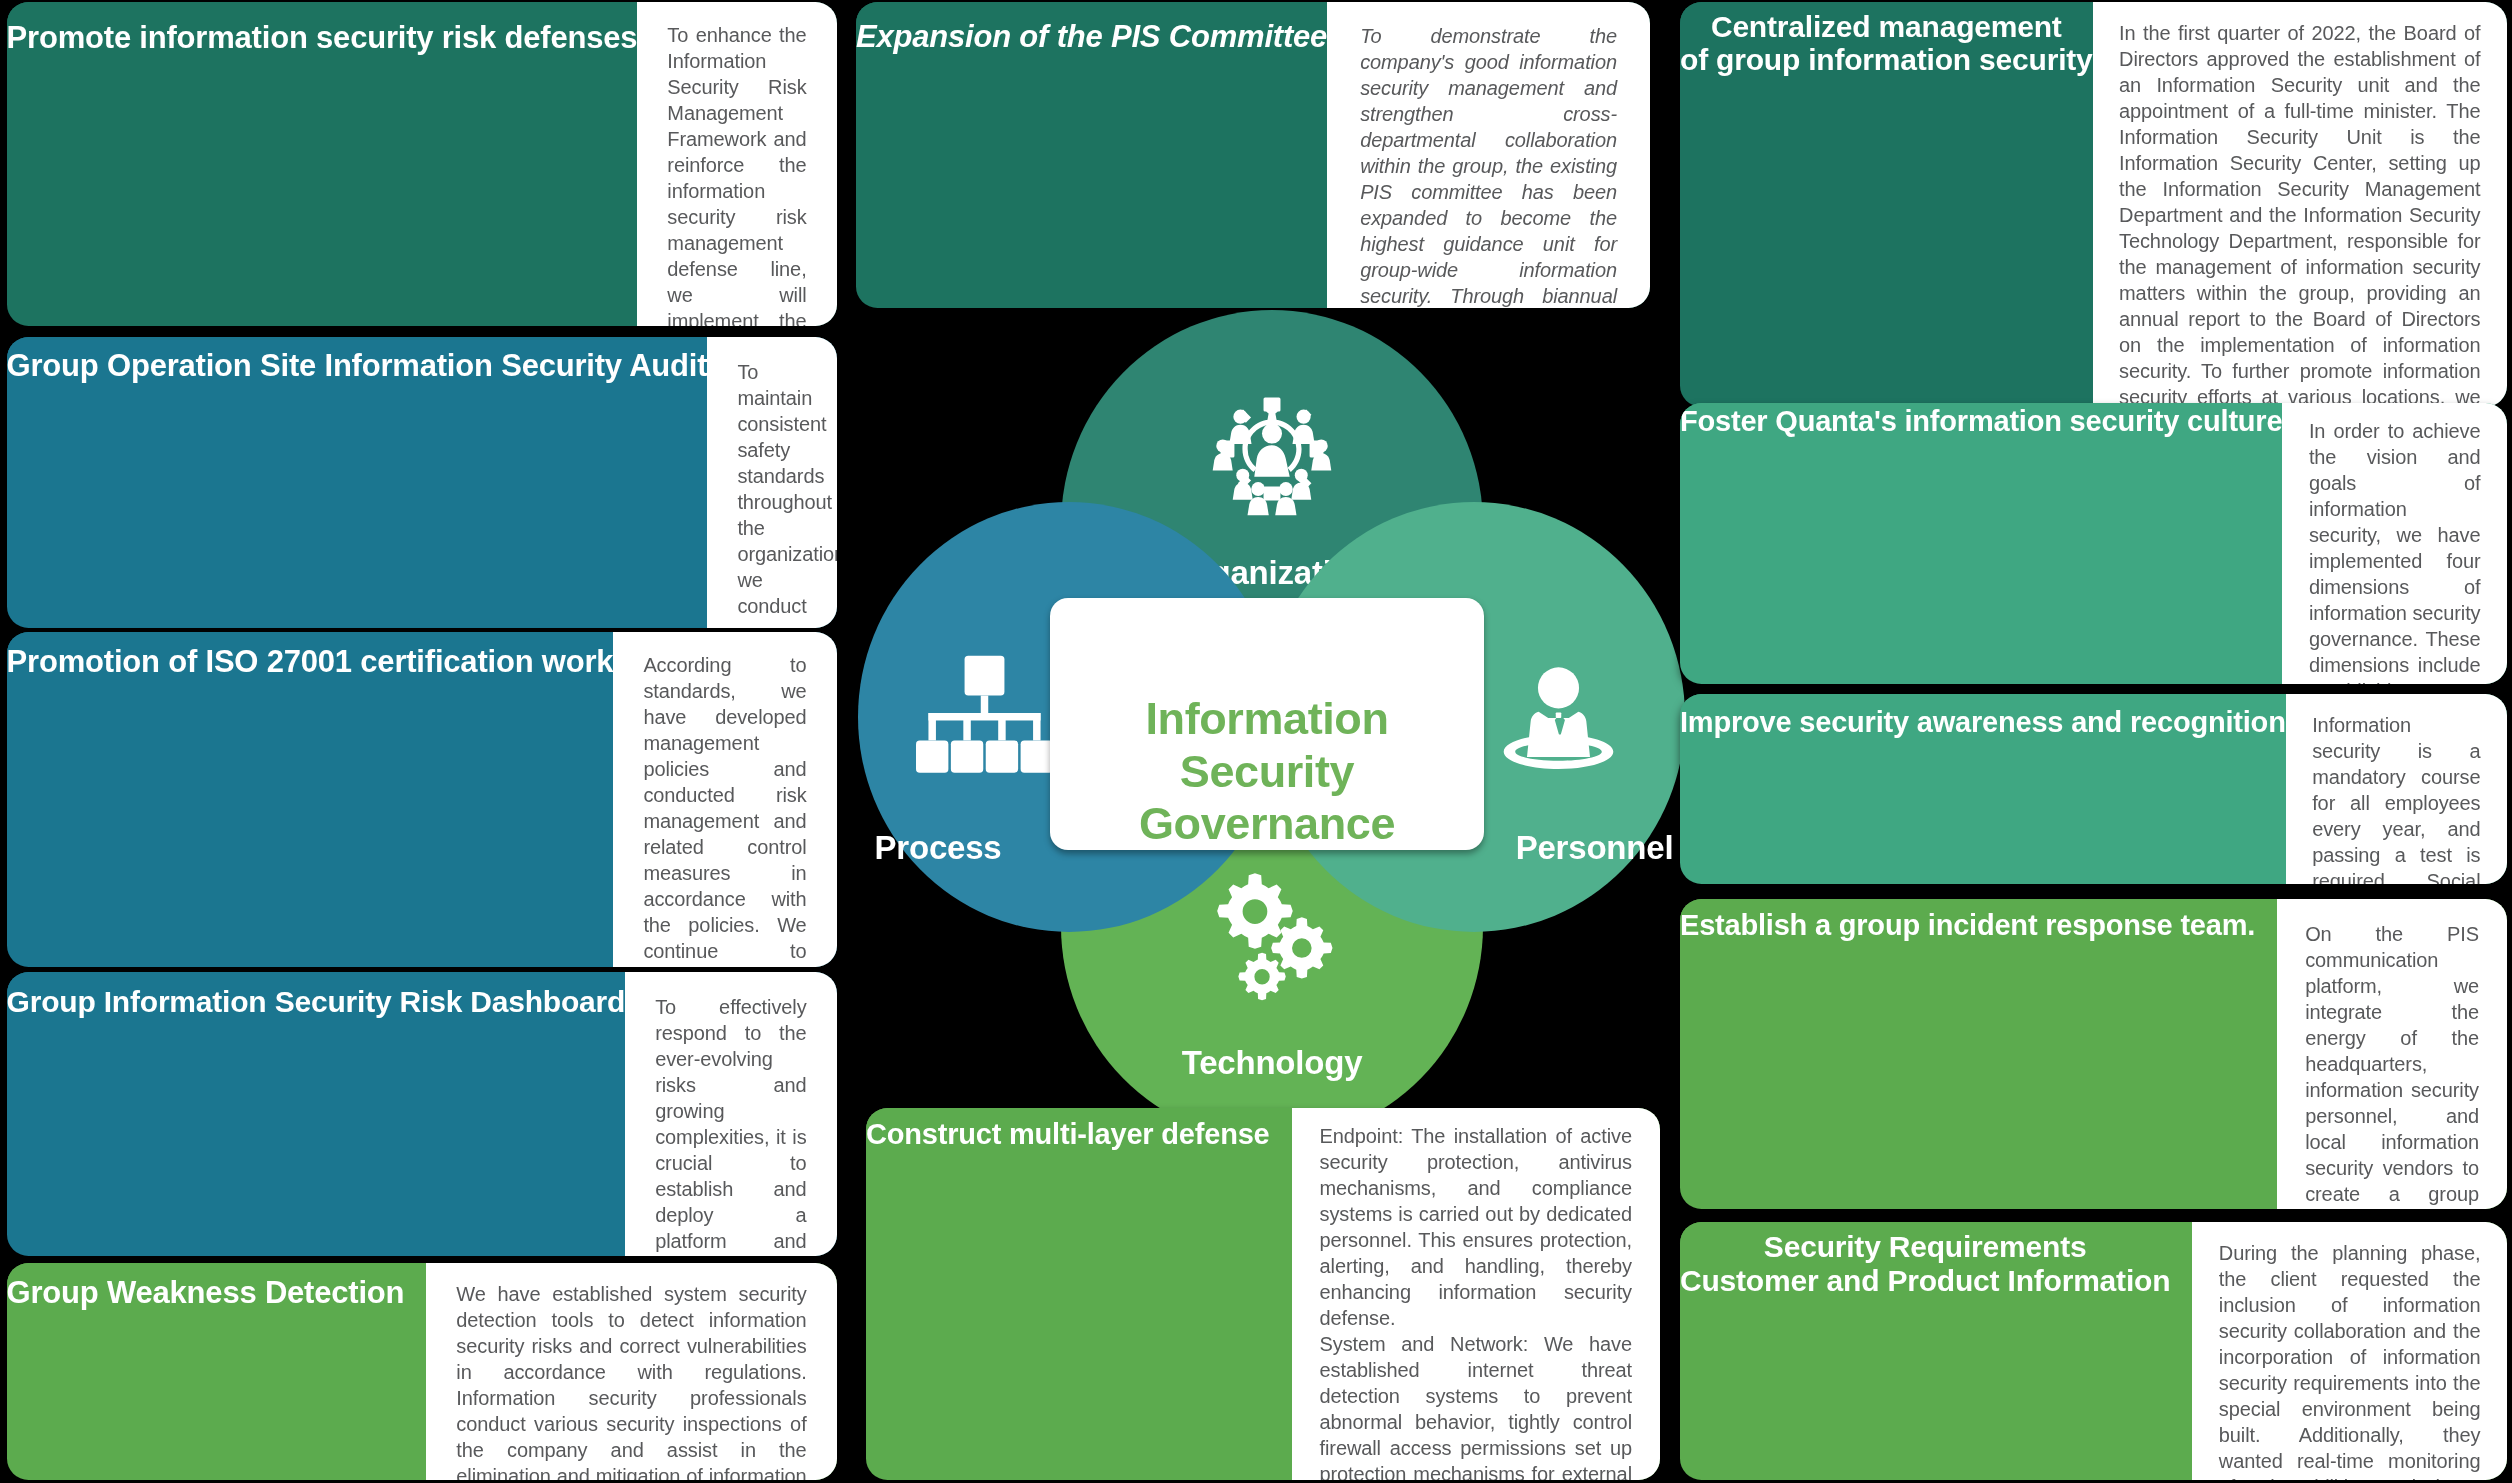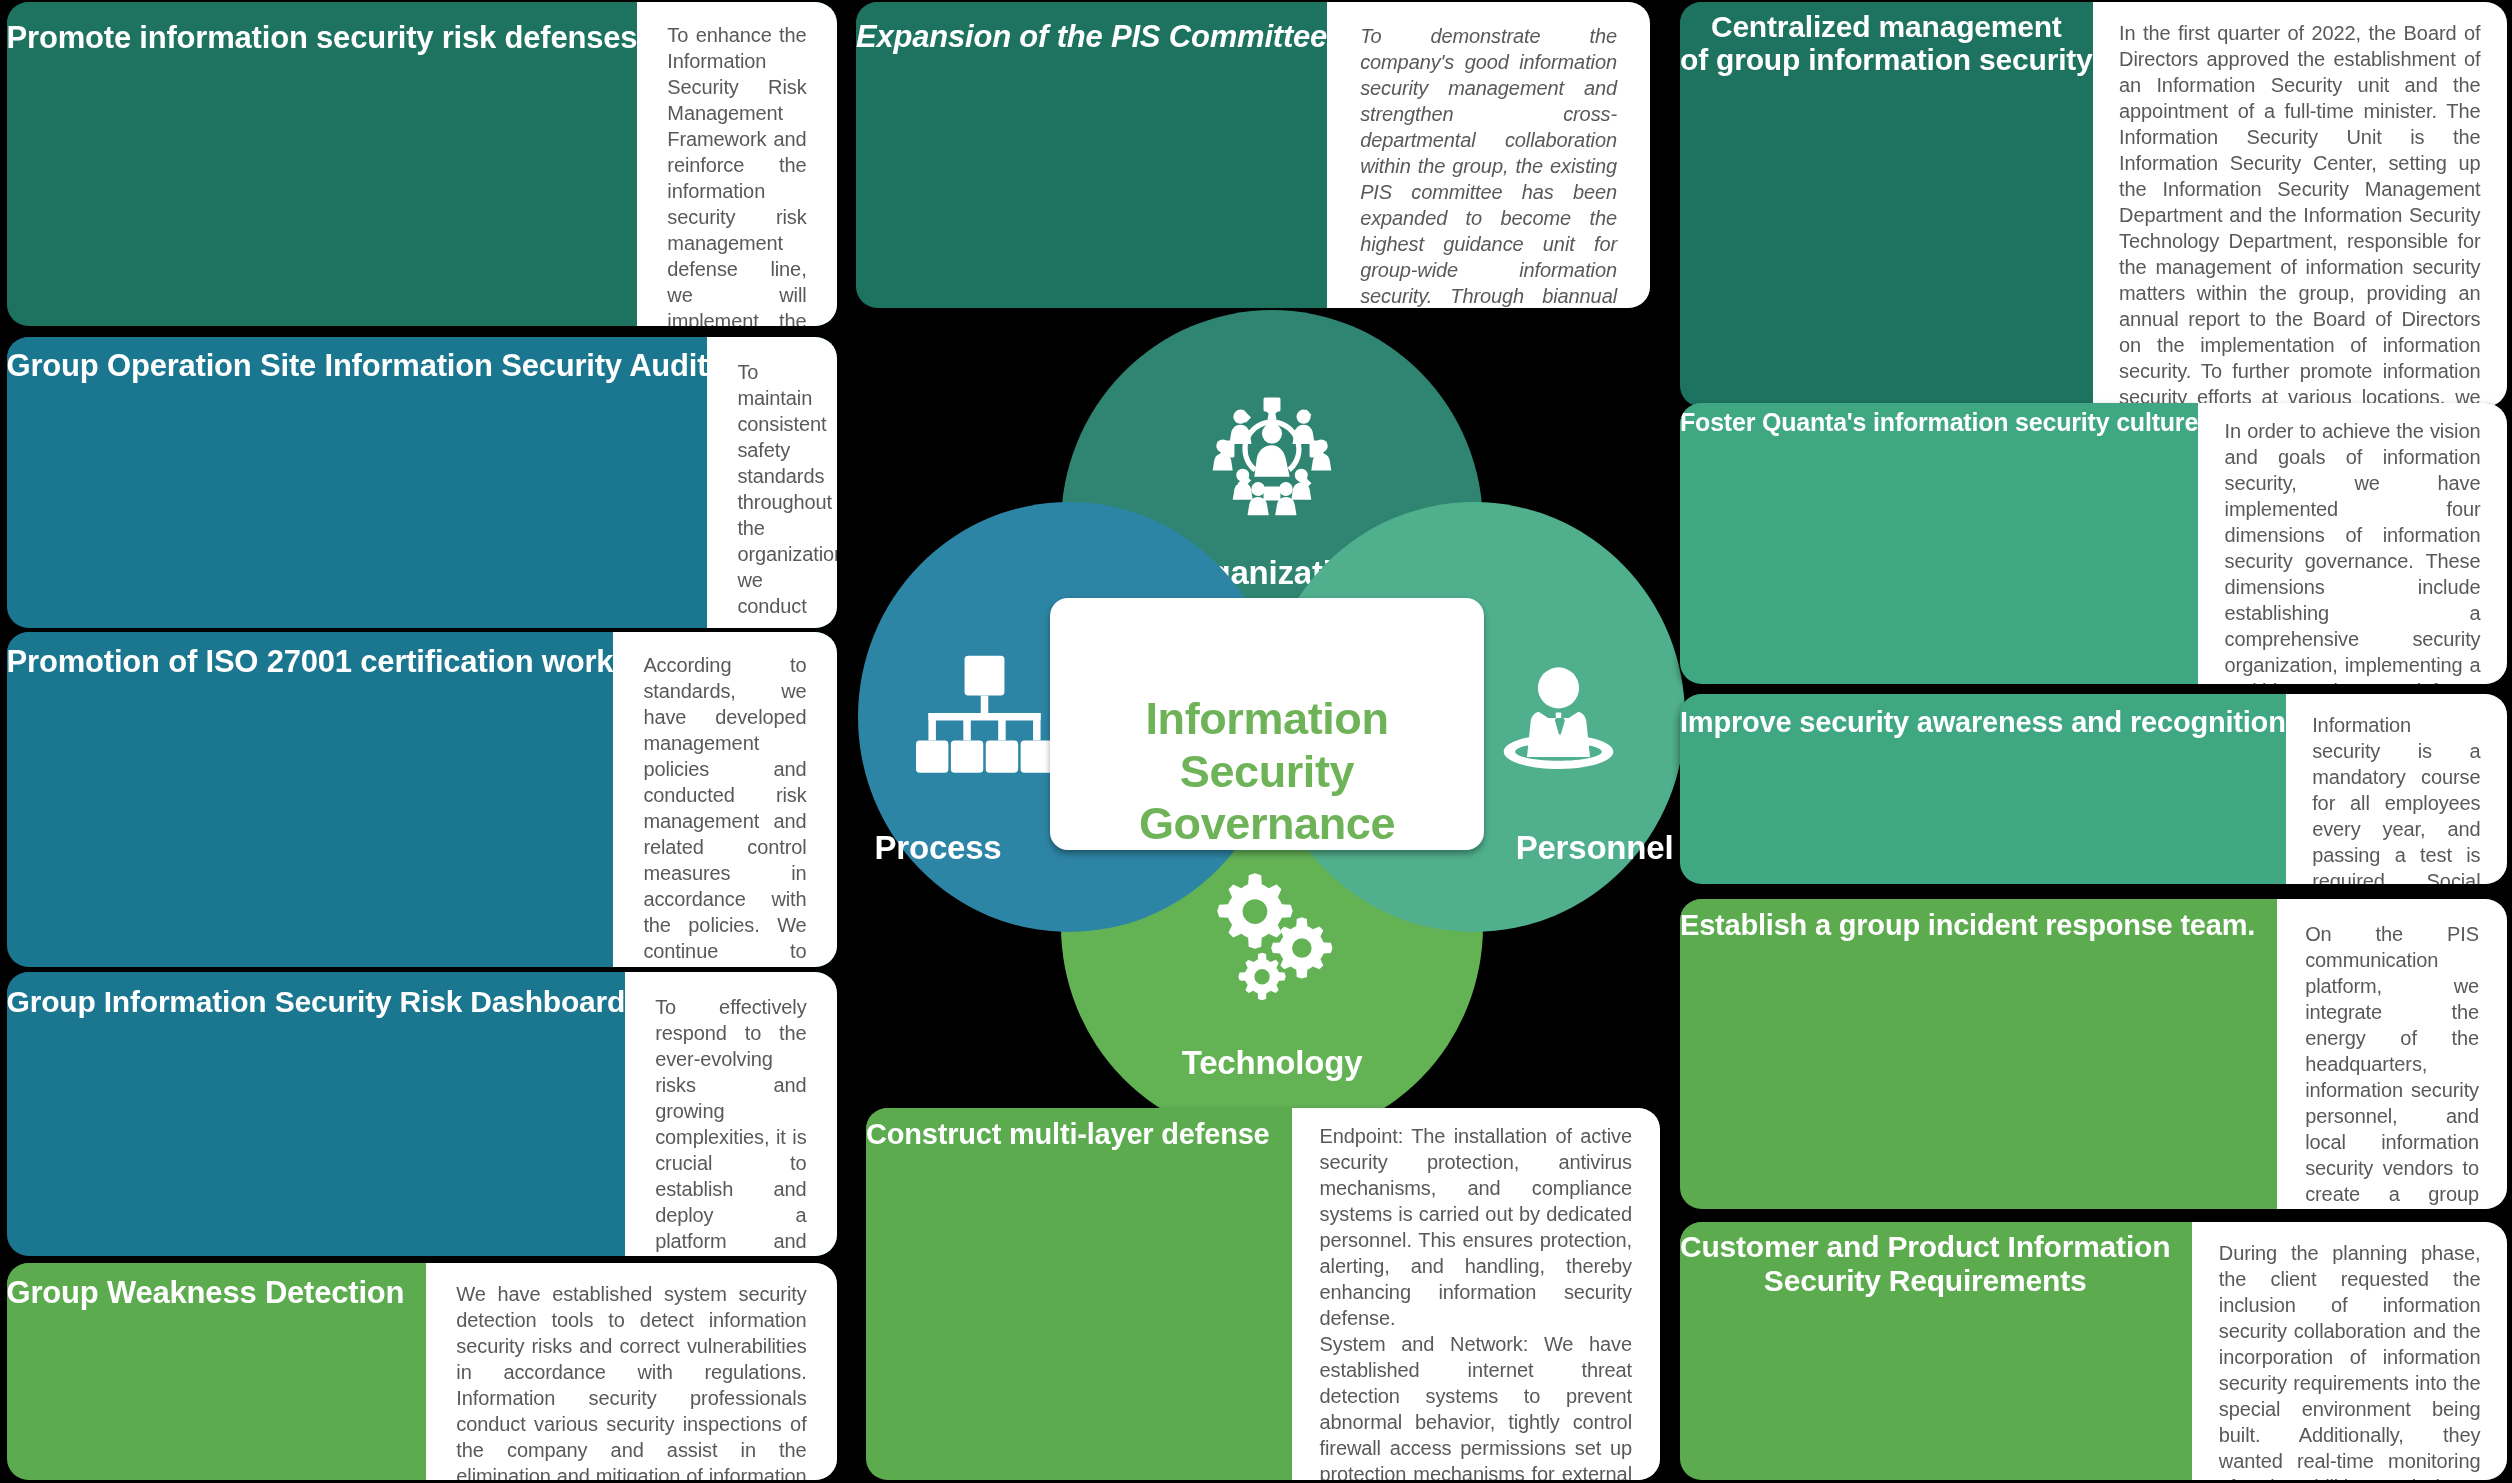--- a/index.html
+++ b/index.html
@@ -273,21 +273,21 @@
         <div>Centralized management</div>
         <div>of group information security</div>
       </div>
     </div>
     <div class="body" style="padding:18px 26.5px 13.2px 26.5px; font-size:20px;">
       <p>In the first quarter of 2022, the Board of Directors approved the establishment of an Information Security unit and the appointment of a full-time minister. The Information Security Unit is the Information Security Center, setting up the Information Security Management Department and the Information Security Technology Department, responsible for the management of information security matters within the group, providing an annual report to the Board of Directors on the implementation of information security. To further promote information security efforts at various locations, we will be establishing dedicated information security personnel at our overseas locations. These personnel will be responsible for conducting on-site security work and ensuring compliance with information security regulations across the entire group.</p>
     </div>
   </div>
 
   <div class="card c-midgreen" id="card-foster" style="left:1680px; top:403px; width:827px; height:281px;">
-    <div class="hdr" style="height:37px; font-size:25px;">Foster Quanta's information security culture</div>
+    <div class="hdr" style="height:37px; font-size:29px;">Foster Quanta's information security culture</div>
     <div class="body" style="padding:15px 26.5px 11.6px 26.5px; font-size:20px;">
       <p>In order to achieve the vision and goals of information security, we have implemented four dimensions of information security governance. These dimensions include establishing a comprehensive security organization, implementing a multi-layered defense technology, optimizing security management processes, and nurturing high-quality security personnel. Our objective is to create a favorable working environment for information security and demonstrate an unwavering commitment to it, thereby continuously earning the trust of our customers.</p>
     </div>
   </div>
 
   <div class="card c-midgreen" id="card-awareness" style="left:1680px; top:694px; width:827px; height:190px;">
     <div class="hdr" style="height:56px; font-size:29px;">Improve security awareness and recognition</div>
     <div class="body" style="padding:18px 26.5px 11.6px 26.5px; font-size:20px;">
       <p>Information security is a mandatory course for all employees every year, and passing a test is required. Social engineering drills are conducted every year to strengthen employee awareness and understanding of information security risks.</p>
     </div>
@@ -296,22 +296,22 @@
   <div class="card c-ltgreen" id="card-incident" style="left:1680px; top:899px; width:827px; height:310px;">
     <div class="hdr" style="height:53px; font-size:29px;">Establish a group incident response team.</div>
     <div class="body" style="padding:21.5px 28px 13.2px 28px; font-size:20px;">
       <p>On the PIS communication platform, we integrate the energy of the headquarters, information security personnel, and local information security vendors to create a group incident response team for information security. We also actively participate in the Taiwan CERT/CSIRT Alliance, FIRIST, and the Science Park Information Security Information Sharing and Analysis Center, and timely grasp domestic and international information security trends, events, and threat intelligence to effectively enhance the company's overall information security development strategy, defense, and response capabilities.</p>
     </div>
   </div>
 
   <div class="card c-ltgreen" id="card-customer" style="left:1680px; top:1222px; width:827px; height:258px;">
     <div class="hdr" style="height:83px; font-size:30px;">
       <div>
+        <div>Security Requirements</div>
         <div>Customer and Product Information</div>
-        <div>Security Requirements</div>
       </div>
     </div>
     <div class="body" style="padding:18px 26.5px 11.6px 26.5px; font-size:20px;">
       <p>During the planning phase, the client requested the inclusion of information security collaboration and the incorporation of information security requirements into the special environment being built. Additionally, they wanted real-time monitoring of vulnerabilities and threat intelligence related to products and information and communication technology (ICT) equipment, in order to promptly address and mitigate any security issues.</p>
     </div>
   </div>
 
 </div>
 
 

